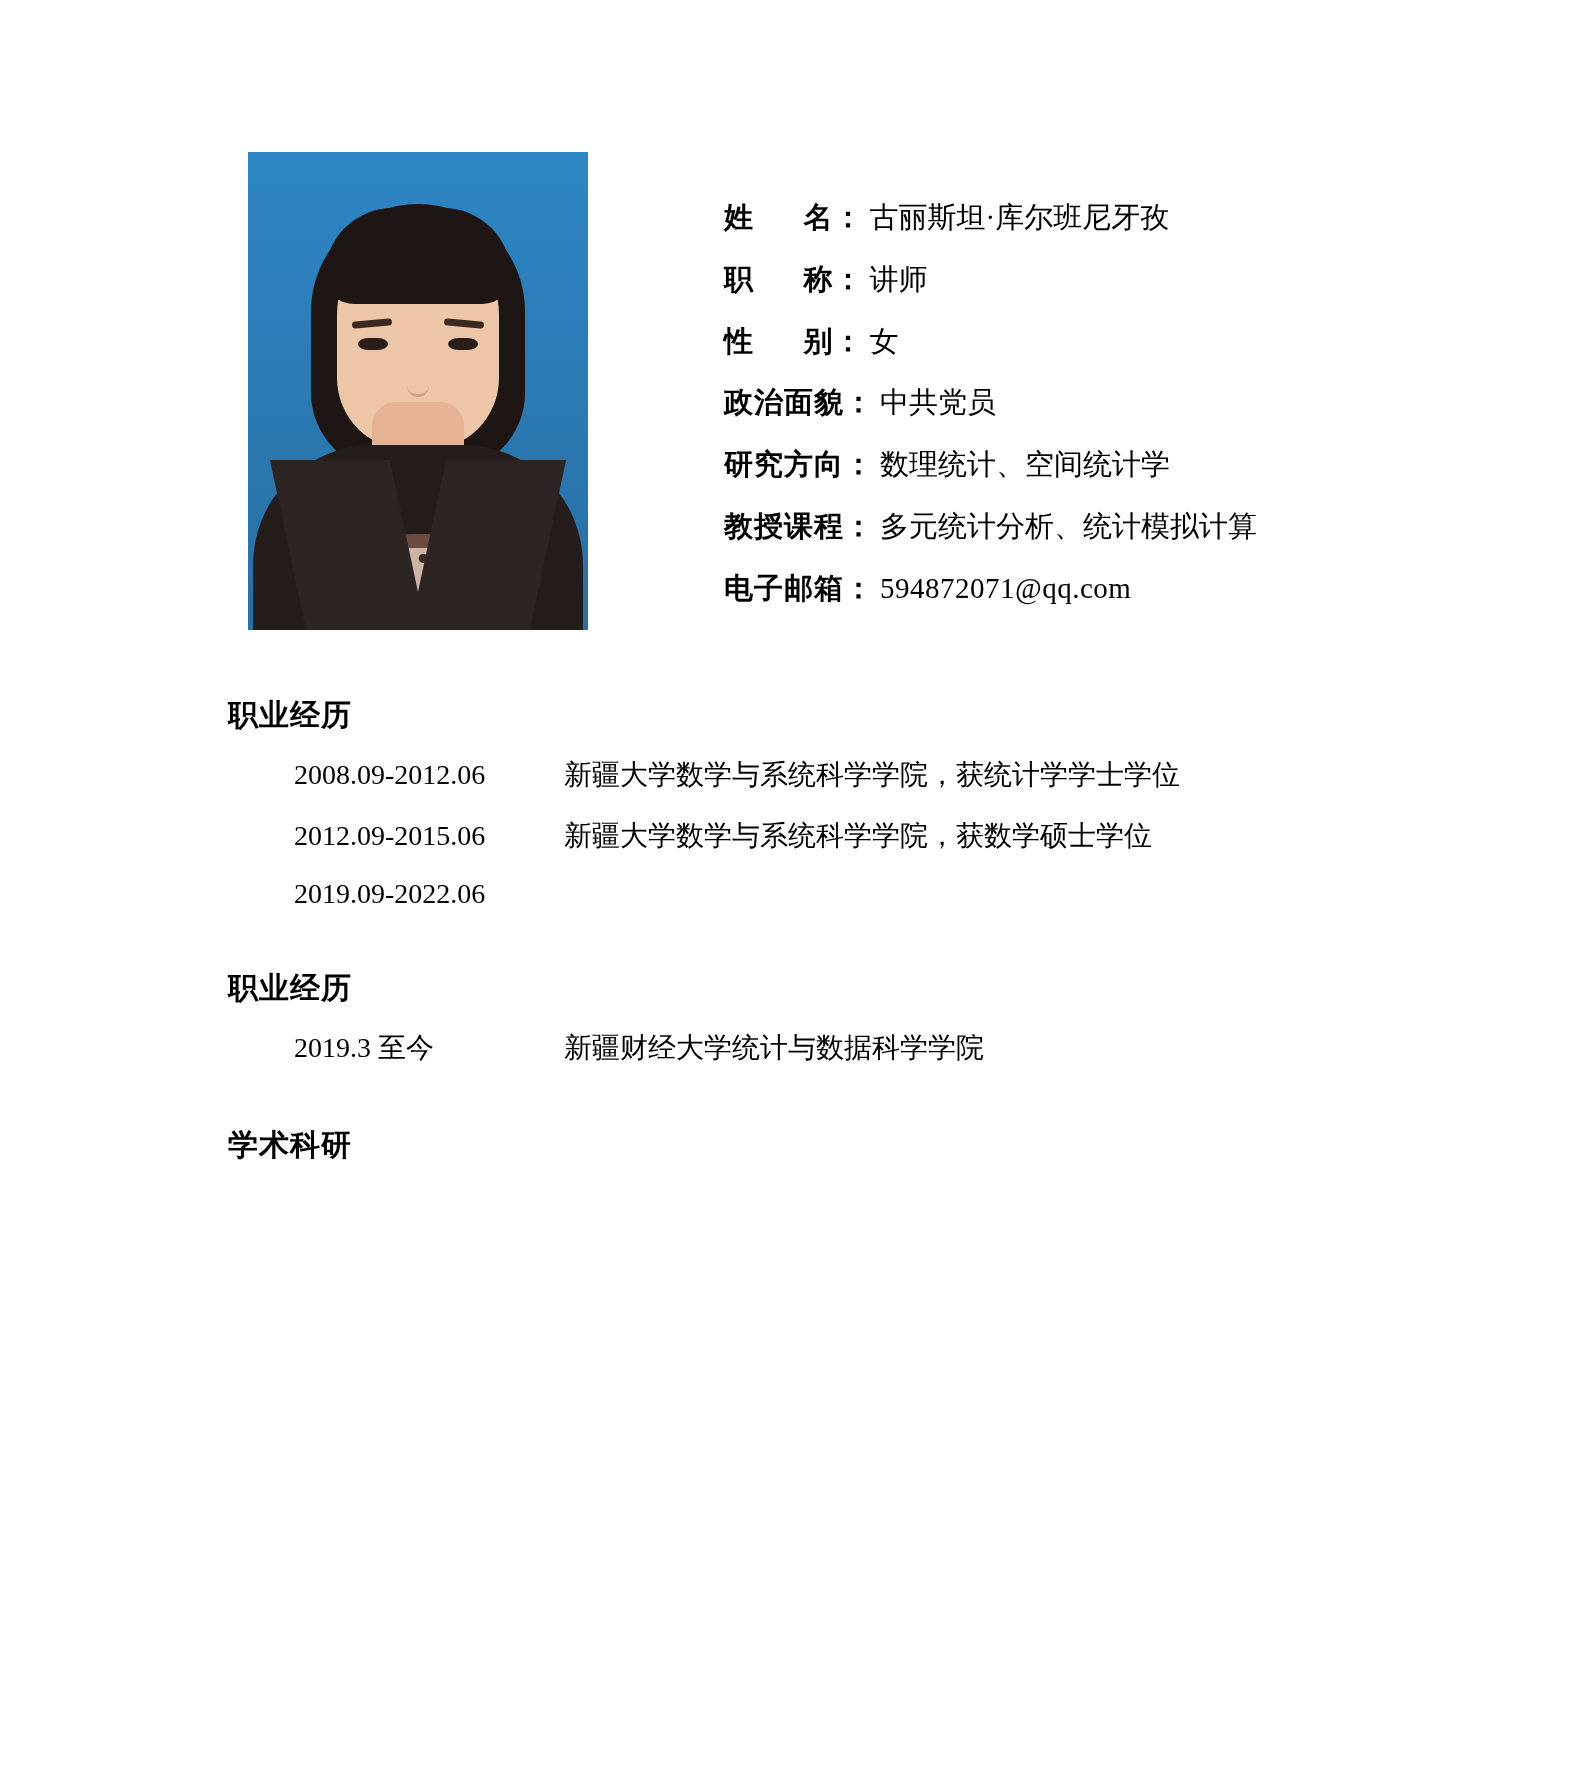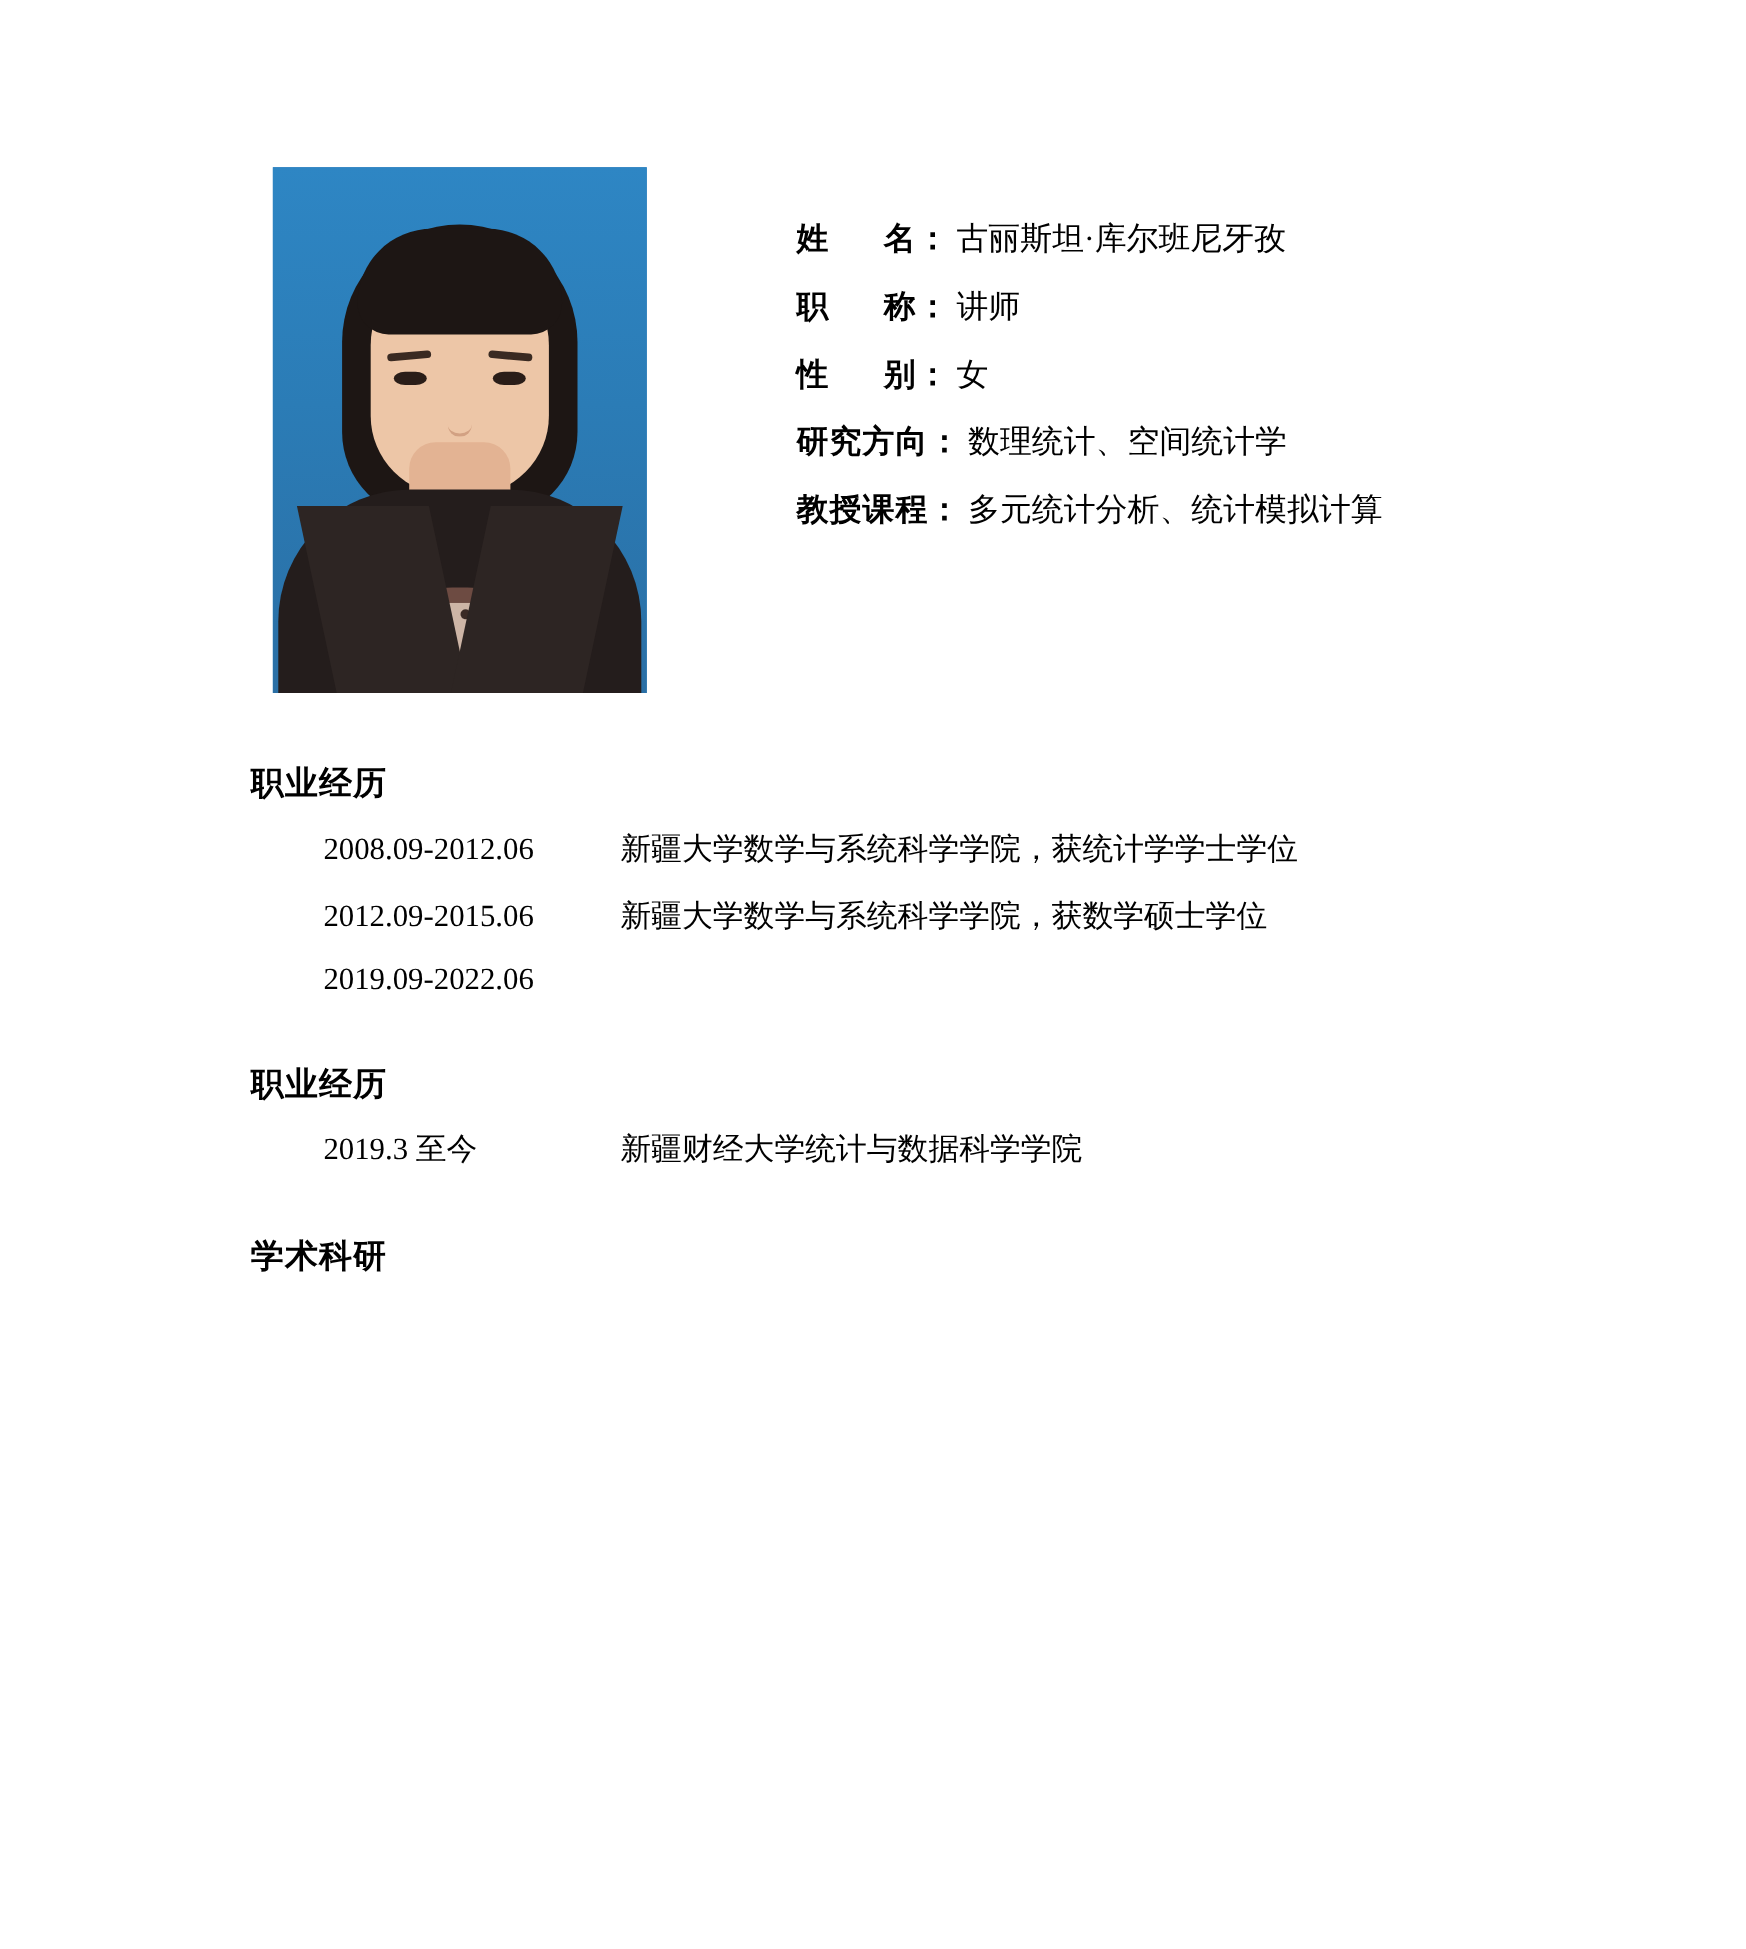--- a/index.html
+++ b/index.html
@@ -270,31 +270,39 @@
       <div class="info-row">
         <span class="info-label">职      称：</span>
         <span class="info-value">讲师</span>
       </div>
 
       <div class="info-row">
         <span class="info-label">性      别：</span>
         <span class="info-value">女</span>
       </div>
 
+      <div class="info-row">
+        <span class="info-label">政治面貌：</span>
+        <span class="info-value">中共党员</span>
+      </div>
 
       <div class="info-row">
         <span class="info-label">研究方向：</span>
         <span class="info-value">数理统计、空间统计学</span>
       </div>
 
       <div class="info-row">
         <span class="info-label">教授课程：</span>
         <span class="info-value">多元统计分析、统计模拟计算</span>
       </div>
 
+      <div class="info-row">
+        <span class="info-label">电子邮箱：</span>
+        <span class="info-value mono">594872071@qq.com</span>
+      </div>
 
     </div>
   </div>
 
   <div class="section edu-section">
     <div class="section-title">职业经历</div>
 
     <div class="entry">
       <span class="entry-period">2008.09-2012.06</span>
       <span class="entry-desc">新疆大学数学与系统科学学院，获统计学学士学位</span>

